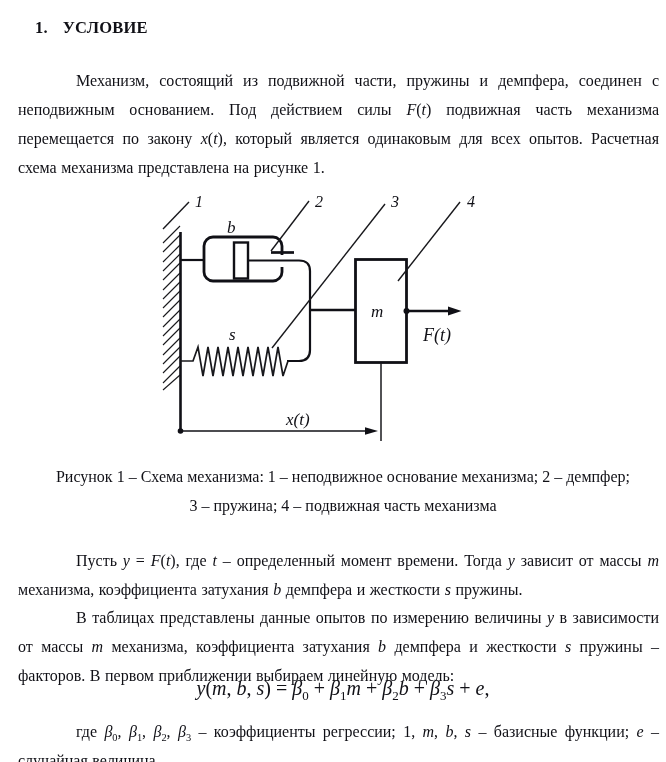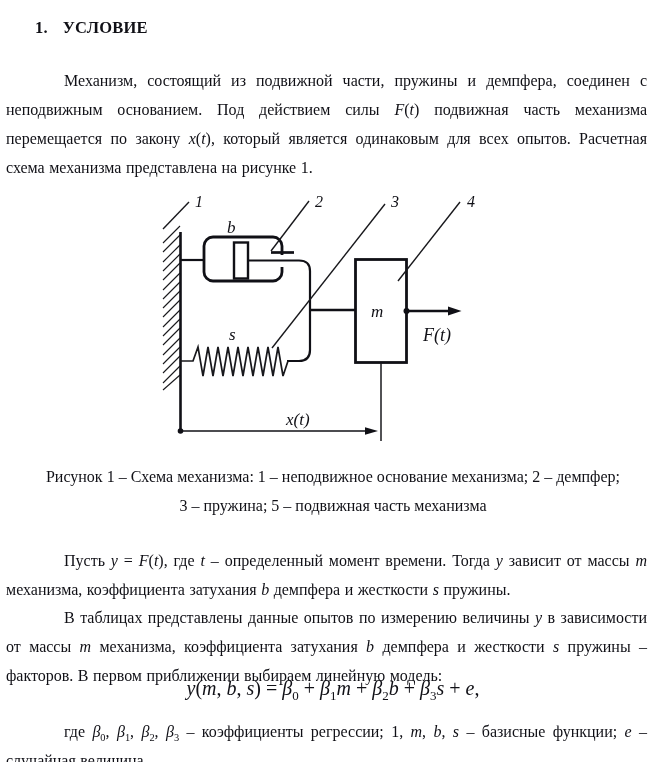--- a/index.html
+++ b/index.html
@@ -19,30 +19,30 @@
   .heading {
     top: 7px;
     left: 35px;
     display: flex;
     gap: 15px;
     font-weight: bold;
     font-size: 16.5px;
     letter-spacing: 0.2px;
   }
   .body-par {
-    left: 6px;
+    left: 18px;
     width: 641px;
     font-size: 16px;
     line-height: 29px;
     text-align: justify;
     word-spacing: 0.5px;
     text-indent: 58px;
   }
   .centered-block {
-    left: 23px;
+    left: 33px;
     width: 620px;
     font-size: 16px;
     line-height: 29px;
     text-align: center;
   }
   .formula {
     font-size: 20px;
   }
   .it { font-style: italic; }
   sub { font-size: 0.65em; line-height: 0; font-style: normal; }
@@ -121,21 +121,21 @@
   <text x="467" y="207" font-size="16">4</text>
   <text x="227" y="233" font-size="17">b</text>
   <text x="229" y="340" font-size="17">s</text>
   <text x="371" y="317" font-size="17">m</text>
   <text x="423" y="341" font-size="18">F(t)</text>
   <text x="286" y="425" font-size="17">x(t)</text>
 </svg>
 
 <div class="abs centered-block" style="top:462px;">
   <div>Рисунок 1 – Схема механизма: 1 – неподвижное основание механизма; 2 – демпфер;</div>
-  <div>3 – пружина; 5 – подвижная часть механизма</div>
+  <div>3 – пружина; 4 – подвижная часть механизма</div>
 </div>
 
 <p class="abs body-par" style="top:530px;"><span>Пусть </span><span class="it">y</span><span> = </span><span class="it">F</span><span>(</span><span class="it">t</span><span>)</span><span>, где </span><span class="it">t</span><span> – определенный момент времени. Тогда </span><span class="it">y</span><span> зависит от массы </span><span class="it">m</span><span> механизма, коэффициента затухания </span><span class="it">b</span><span> демпфера и жесткости </span><span class="it">s</span><span> пружины.</span></p>
 
 <p class="abs body-par" style="top:587px;"><span>В таблицах представлены данные опытов по измерению величины </span><span class="it">y</span><span> в зависимости от массы </span><span class="it">m</span><span> механизма, коэффициента затухания </span><span class="it">b</span><span> демпфера и жесткости </span><span class="it">s</span><span> пружины – факторов. В первом приближении выбираем линейную модель:</span></p>
 
 <div class="abs centered-block formula" style="top:674px;"><span class="it">y</span><span>(</span><span class="it">m</span><span>, </span><span class="it">b</span><span>, </span><span class="it">s</span><span>) = </span><span class="it">β</span><sub>0</sub><span> + </span><span class="it">β</span><sub>1</sub><span class="it">m</span><span> + </span><span class="it">β</span><sub>2</sub><span class="it">b</span><span> + </span><span class="it">β</span><sub>3</sub><span class="it">s</span><span> + </span><span class="it">e</span><span>,</span></div>
 
 <p class="abs body-par" style="top:701px;"><span>где </span><span class="it">β</span><sub>0</sub><span>, </span><span class="it">β</span><sub>1</sub><span>, </span><span class="it">β</span><sub>2</sub><span>, </span><span class="it">β</span><sub>3</sub><span> – коэффициенты регрессии; 1, </span><span class="it">m</span><span>, </span><span class="it">b</span><span>, </span><span class="it">s</span><span> – базисные функции; </span><span class="it">e</span><span> – случайная величина.</span></p>
 

